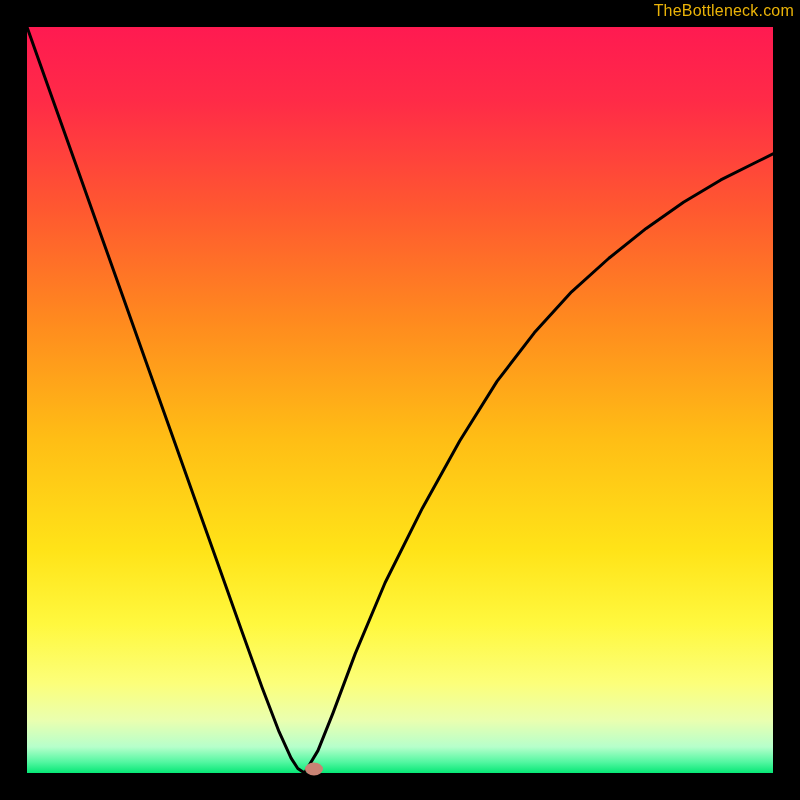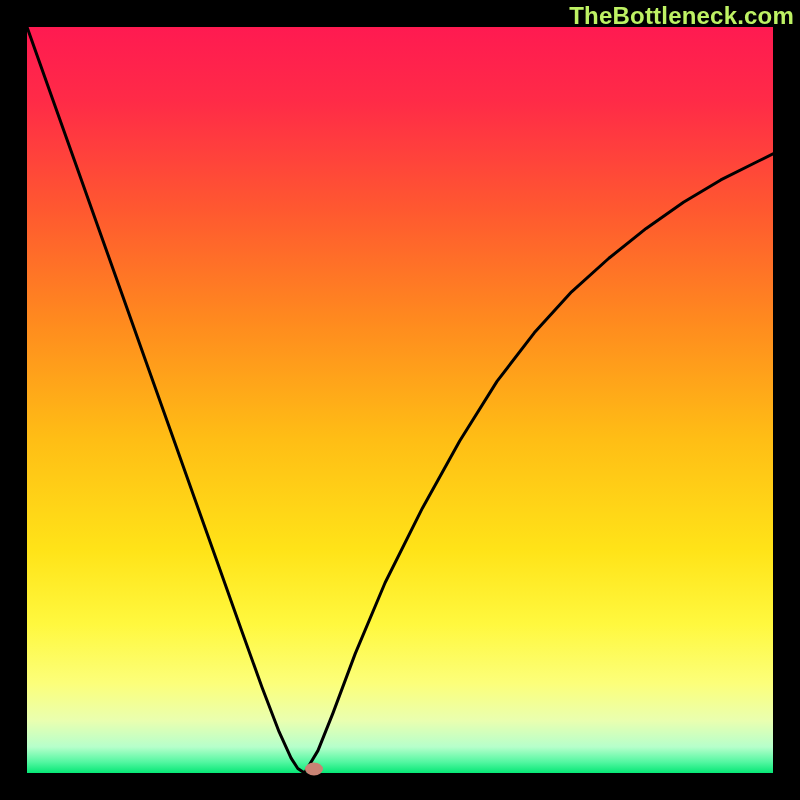--- a/index.html
+++ b/index.html
@@ -45,23 +45,23 @@
     width: 18px;
     height: 13px;
     background: #c98374;
     border-radius: 50%;
     transform: translate(-50%, -50%);
   }
   .watermark {
     position: absolute;
     top: 2px;
     right: 6px;
-    color: #bef264;
-    font-size: 24px;
-    font-weight: 700;
+    color: #eab308;
+    font-size: 16px;
+    font-weight: 400;
     letter-spacing: 0.2px;
   }
 </style>
 </head>
 <body>
 
 <div class="watermark">TheBottleneck.com</div>
 
 <div class="frame">
   <div class="plot-area">

